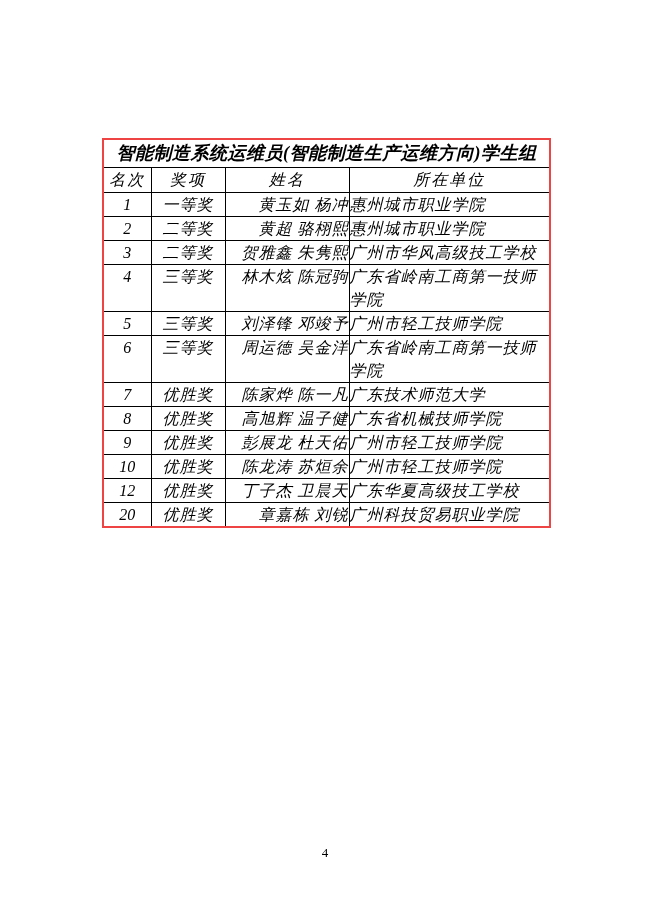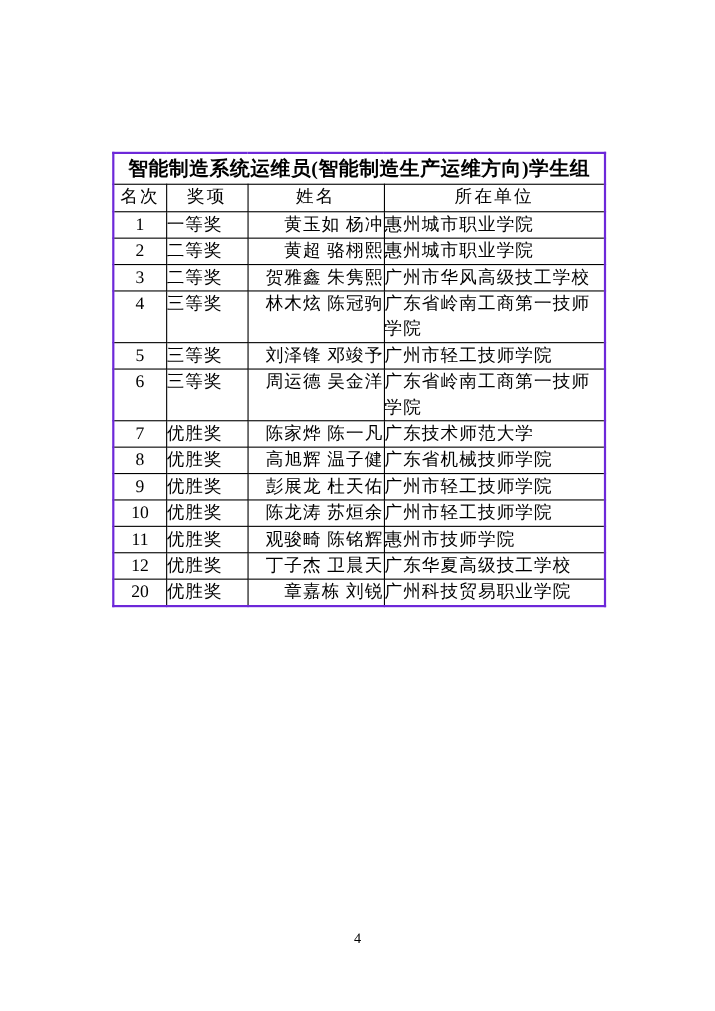--- a/index.html
+++ b/index.html
@@ -21,21 +21,22 @@
     width: 650px; height: 919px;
     background: #ffffff;
   }
   table.award-table {
     position: absolute;
     left: 102px;
     top: 138px;
     width: 447px;
     border-collapse: collapse;
     table-layout: fixed;
-    border: 2px solid #6d28d9;
+    border: 2px solid #ef4444;
+    font-style: italic;
   }
   table.award-table th,
   table.award-table td {
     border: 1px solid #000;
     padding: 0;
     font-weight: normal;
     font-size: 16px;
     line-height: 23px;
     vertical-align: top;
     overflow: hidden;
@@ -55,21 +56,21 @@
     letter-spacing: 2px;
   }
   tbody tr {
     height: 23px;
   }
   td.cell-rank {
     text-align: center;
     letter-spacing: 0;
   }
   td.cell-award {
-    text-align: left;
+    text-align: center;
     letter-spacing: 1px;
   }
   td.cell-names {
     text-align: right;
     letter-spacing: 1px;
     white-space: nowrap;
   }
   td.cell-org {
     letter-spacing: 1px;
     padding: 0 11px;
@@ -170,26 +171,20 @@
     <td class="cell-org">广州市轻工技师学院</td>
   </tr>
 
   <tr>
     <td class="cell-rank">10</td>
     <td class="cell-award">优胜奖</td>
     <td class="cell-names">陈龙涛 苏烜余</td>
     <td class="cell-org">广州市轻工技师学院</td>
   </tr>
 
-  <tr>
-    <td class="cell-rank">11</td>
-    <td class="cell-award">优胜奖</td>
-    <td class="cell-names">观骏畸 陈铭辉</td>
-    <td class="cell-org">惠州市技师学院</td>
-  </tr>
 
   <tr>
     <td class="cell-rank">12</td>
     <td class="cell-award">优胜奖</td>
     <td class="cell-names">丁子杰 卫晨天</td>
     <td class="cell-org">广东华夏高级技工学校</td>
   </tr>
 
   <tr>
     <td class="cell-rank">20</td>

